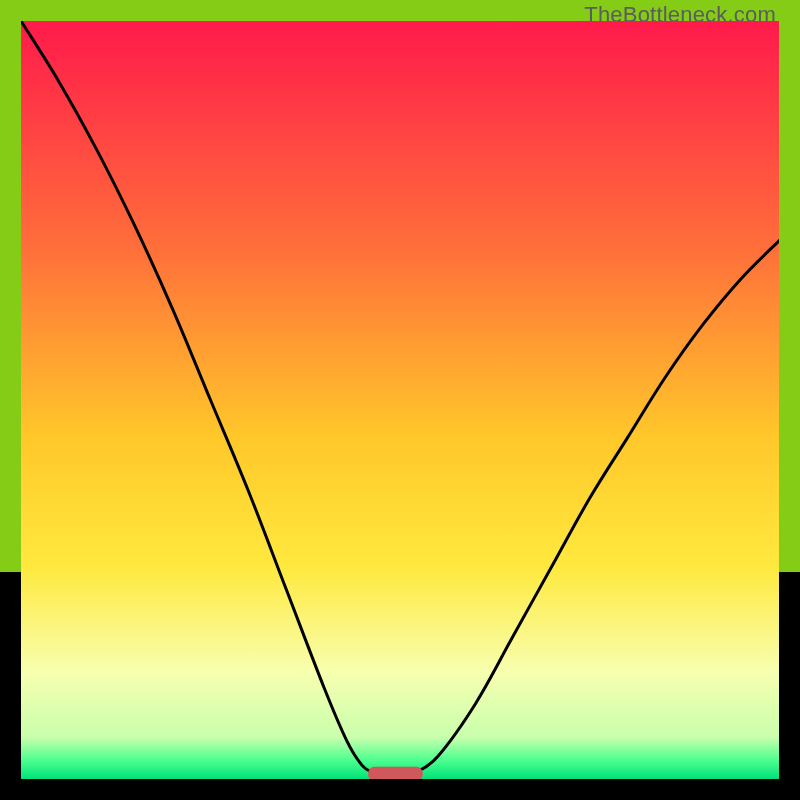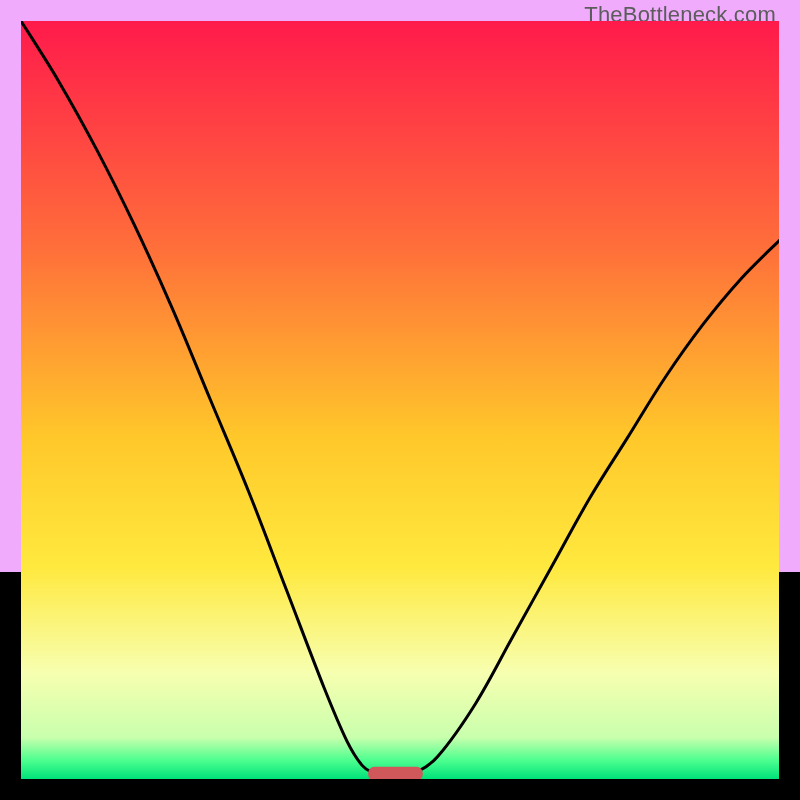--- a/index.html
+++ b/index.html
@@ -7,21 +7,21 @@
     padding: 0;
     width: 800px;
     height: 800px;
     background: #000;
     overflow: hidden;
     font-family: Arial, Helvetica, sans-serif;
   }
   .outer {
     width: 800px;
     height: 572px;
-    background: #f0abfc;
+    background: #84cc16;
     position: relative;
   }
   .plot {
     position: absolute;
     left: 21px;
     top: 21px;
     width: 758px;
     height: 758px;
   }
   .plot svg {

